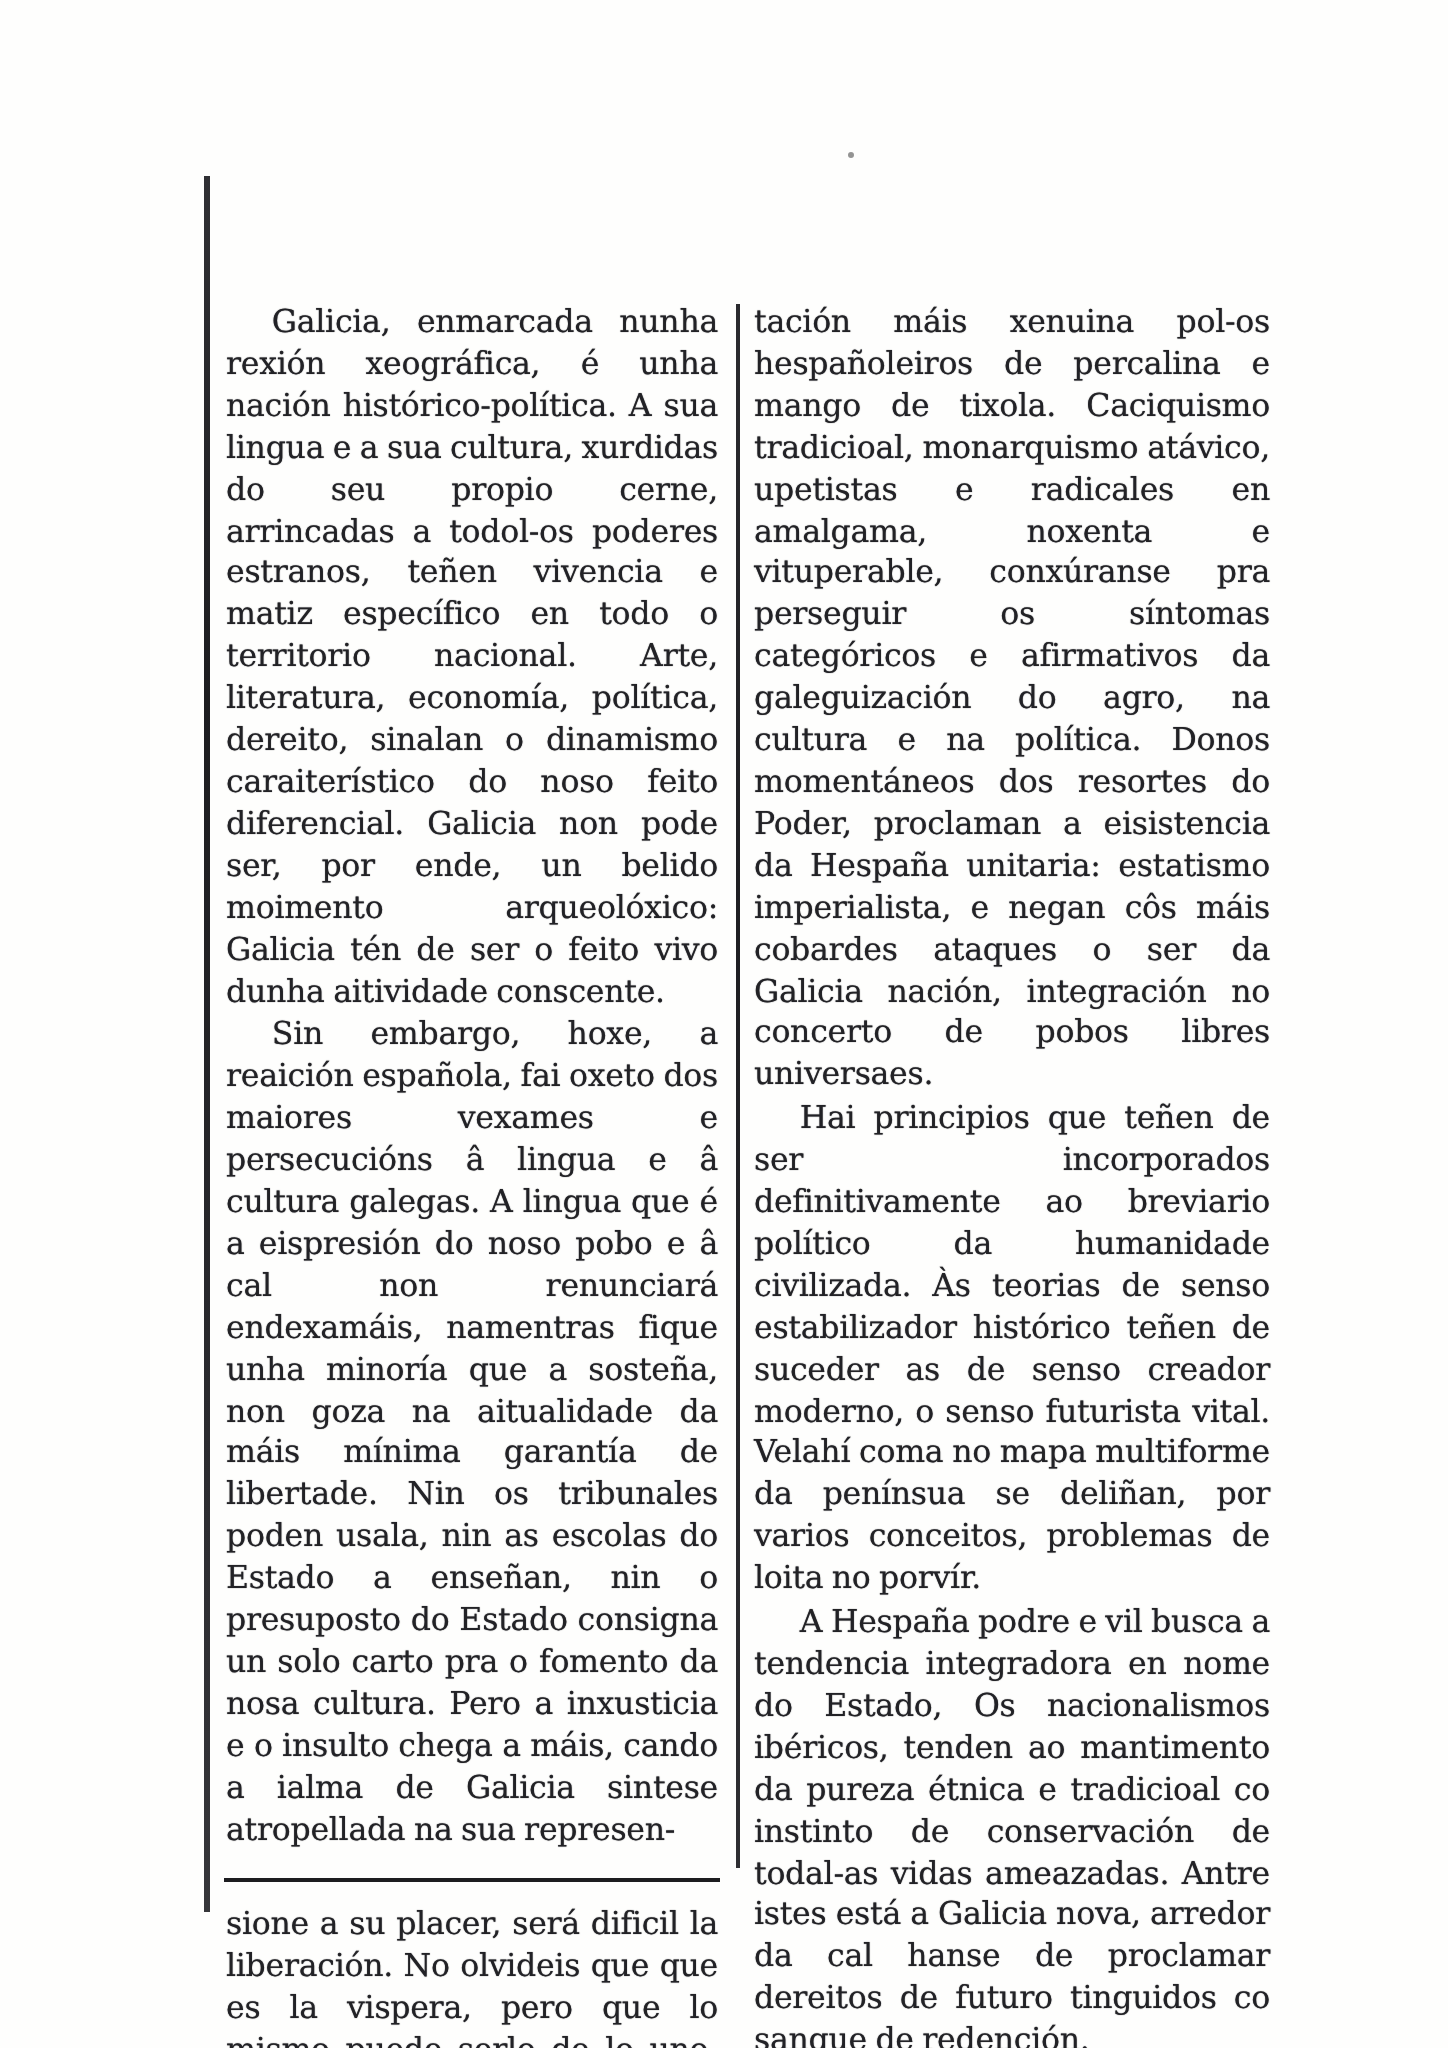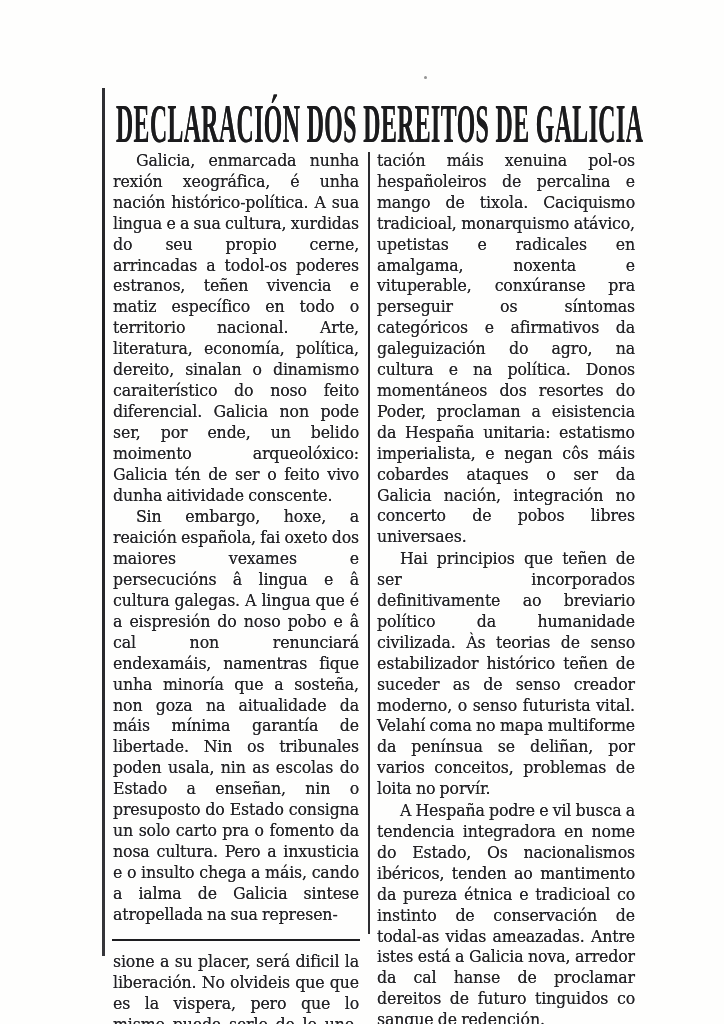--- a/index.html
+++ b/index.html
@@ -69,23 +69,20 @@
 </style>
 </head>
 <body>
 
 <div class="page">
 
   <span class="speck"></span>
 
   <div class="left-rule"></div>
 
-  <div class="masthead">
-    <h1 class="title">DECLARACIÓN DOS DEREITOS DE GALICIA</h1>
-  </div>
 
   <div class="columns">
 
     <div class="col left">
       <p>Galicia, enmarcada nunha rexión xeográfica, é unha nación histórico-política. A sua lingua e a sua cultura, xurdidas do seu propio cerne, arrincadas a todol-os poderes estranos, teñen vivencia e matiz específico en todo o territorio nacional. Arte, literatura, economía, política, dereito, sinalan o dinamismo caraiterístico do noso feito diferencial. Galicia non pode ser, por ende, un belido moimento arqueolóxico: Galicia tén de ser o feito vivo dunha aitividade conscente.</p>
       <p>Sin embargo, hoxe, a reaición española, fai oxeto dos maiores vexames e persecucións â lingua e â cultura galegas. A lingua que é a eispresión do noso pobo e â cal non renunciará endexamáis, namentras fique unha minoría que a sosteña, non goza na aitualidade da máis mínima garantía de libertade. Nin os tribunales poden usala, nin as escolas do Estado a enseñan, nin o presuposto do Estado consigna un solo carto pra o fomento da nosa cultura. Pero a inxusticia e o insulto chega a máis, cando a ialma de Galicia sintese atropellada na sua represen-</p>
       <div class="footnote-rule"></div>
       <p class="footnote no-indent">sione a su placer, será dificil la liberación. No olvideis que que es la vispera, pero que lo mismo puede serlo de lo uno, como de lo otro.</p>
     </div>
 

